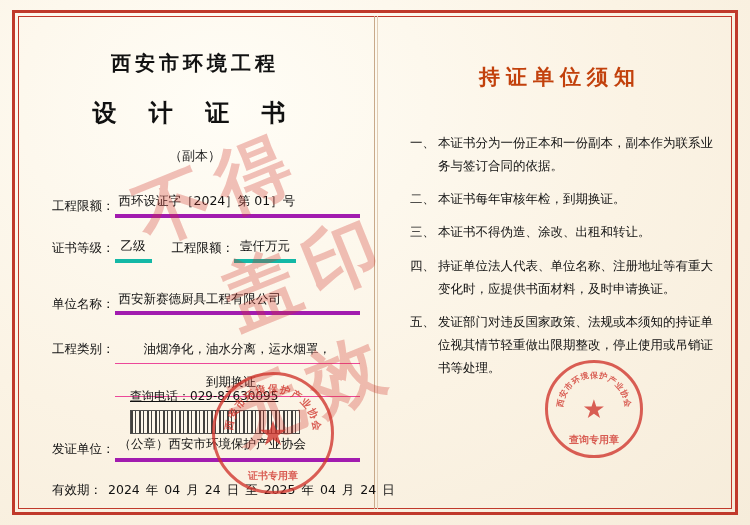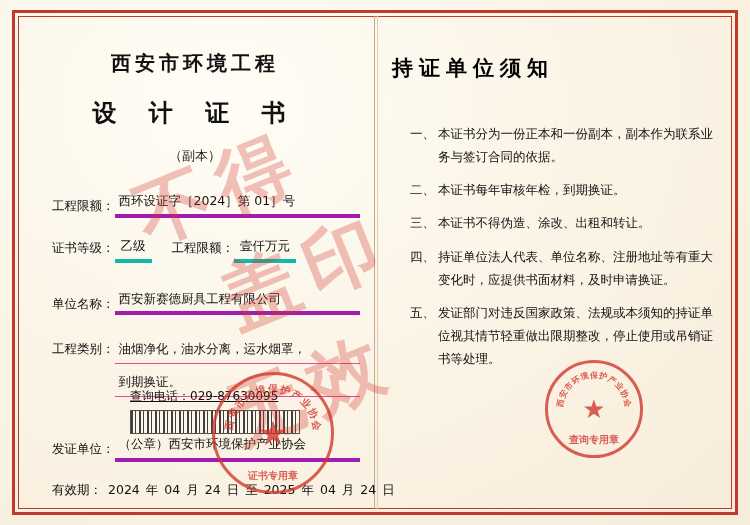--- a/index.html
+++ b/index.html
@@ -88,46 +88,46 @@
     padding:0 4px 1px 4px;
     white-space:nowrap;
     overflow:hidden;
   }
   .row2col{
     display:flex;align-items:flex-end;margin-bottom:16px;padding-left:22px;gap:6px;
   }
   .seg{display:flex;align-items:center;}
   .seg .u{border-bottom:4px solid #14b8a6;padding:0 6px 1px 6px;white-space:nowrap;}
   .multiline{
-    display:flex;align-items:flex-start;margin-bottom:10px;padding-left:22px;
+    display:flex;align-items:flex-start;margin-bottom:10px;padding-left:22px;text-align:center;
   }
   .ml-val{
     flex:1;
   }
   .ml-val div{
     border-bottom:1px solid #ec4899;
     padding:0 4px 2px 4px;
     margin-bottom:6px;
   }
   .issuer-row{padding-left:22px;margin-top:30px;font-family:Liberation Serif, serif;}
   .valid-row{padding-left:22px;margin-top:14px;}
 
   
   .right{
     position:absolute;
     left:392px;top:28px;
     width:336px;height:470px;
   }
   .rtitle{
-    text-align:left;
+    text-align:center;
     font-size:21px;
     font-weight:bold;
     letter-spacing:6px;
-    color:#000000;
-    margin-top:26px;
+    color:#c2410c;
+    margin-top:35px;
     font-family:"DejaVu Sans", sans-serif;
   }
   .notes{
     margin-top:40px;
     font-size:12.5px;
     color:#111;
     line-height:1.85;
     font-family:"DejaVu Sans", sans-serif;
     padding:0 14px 0 18px;
   }

